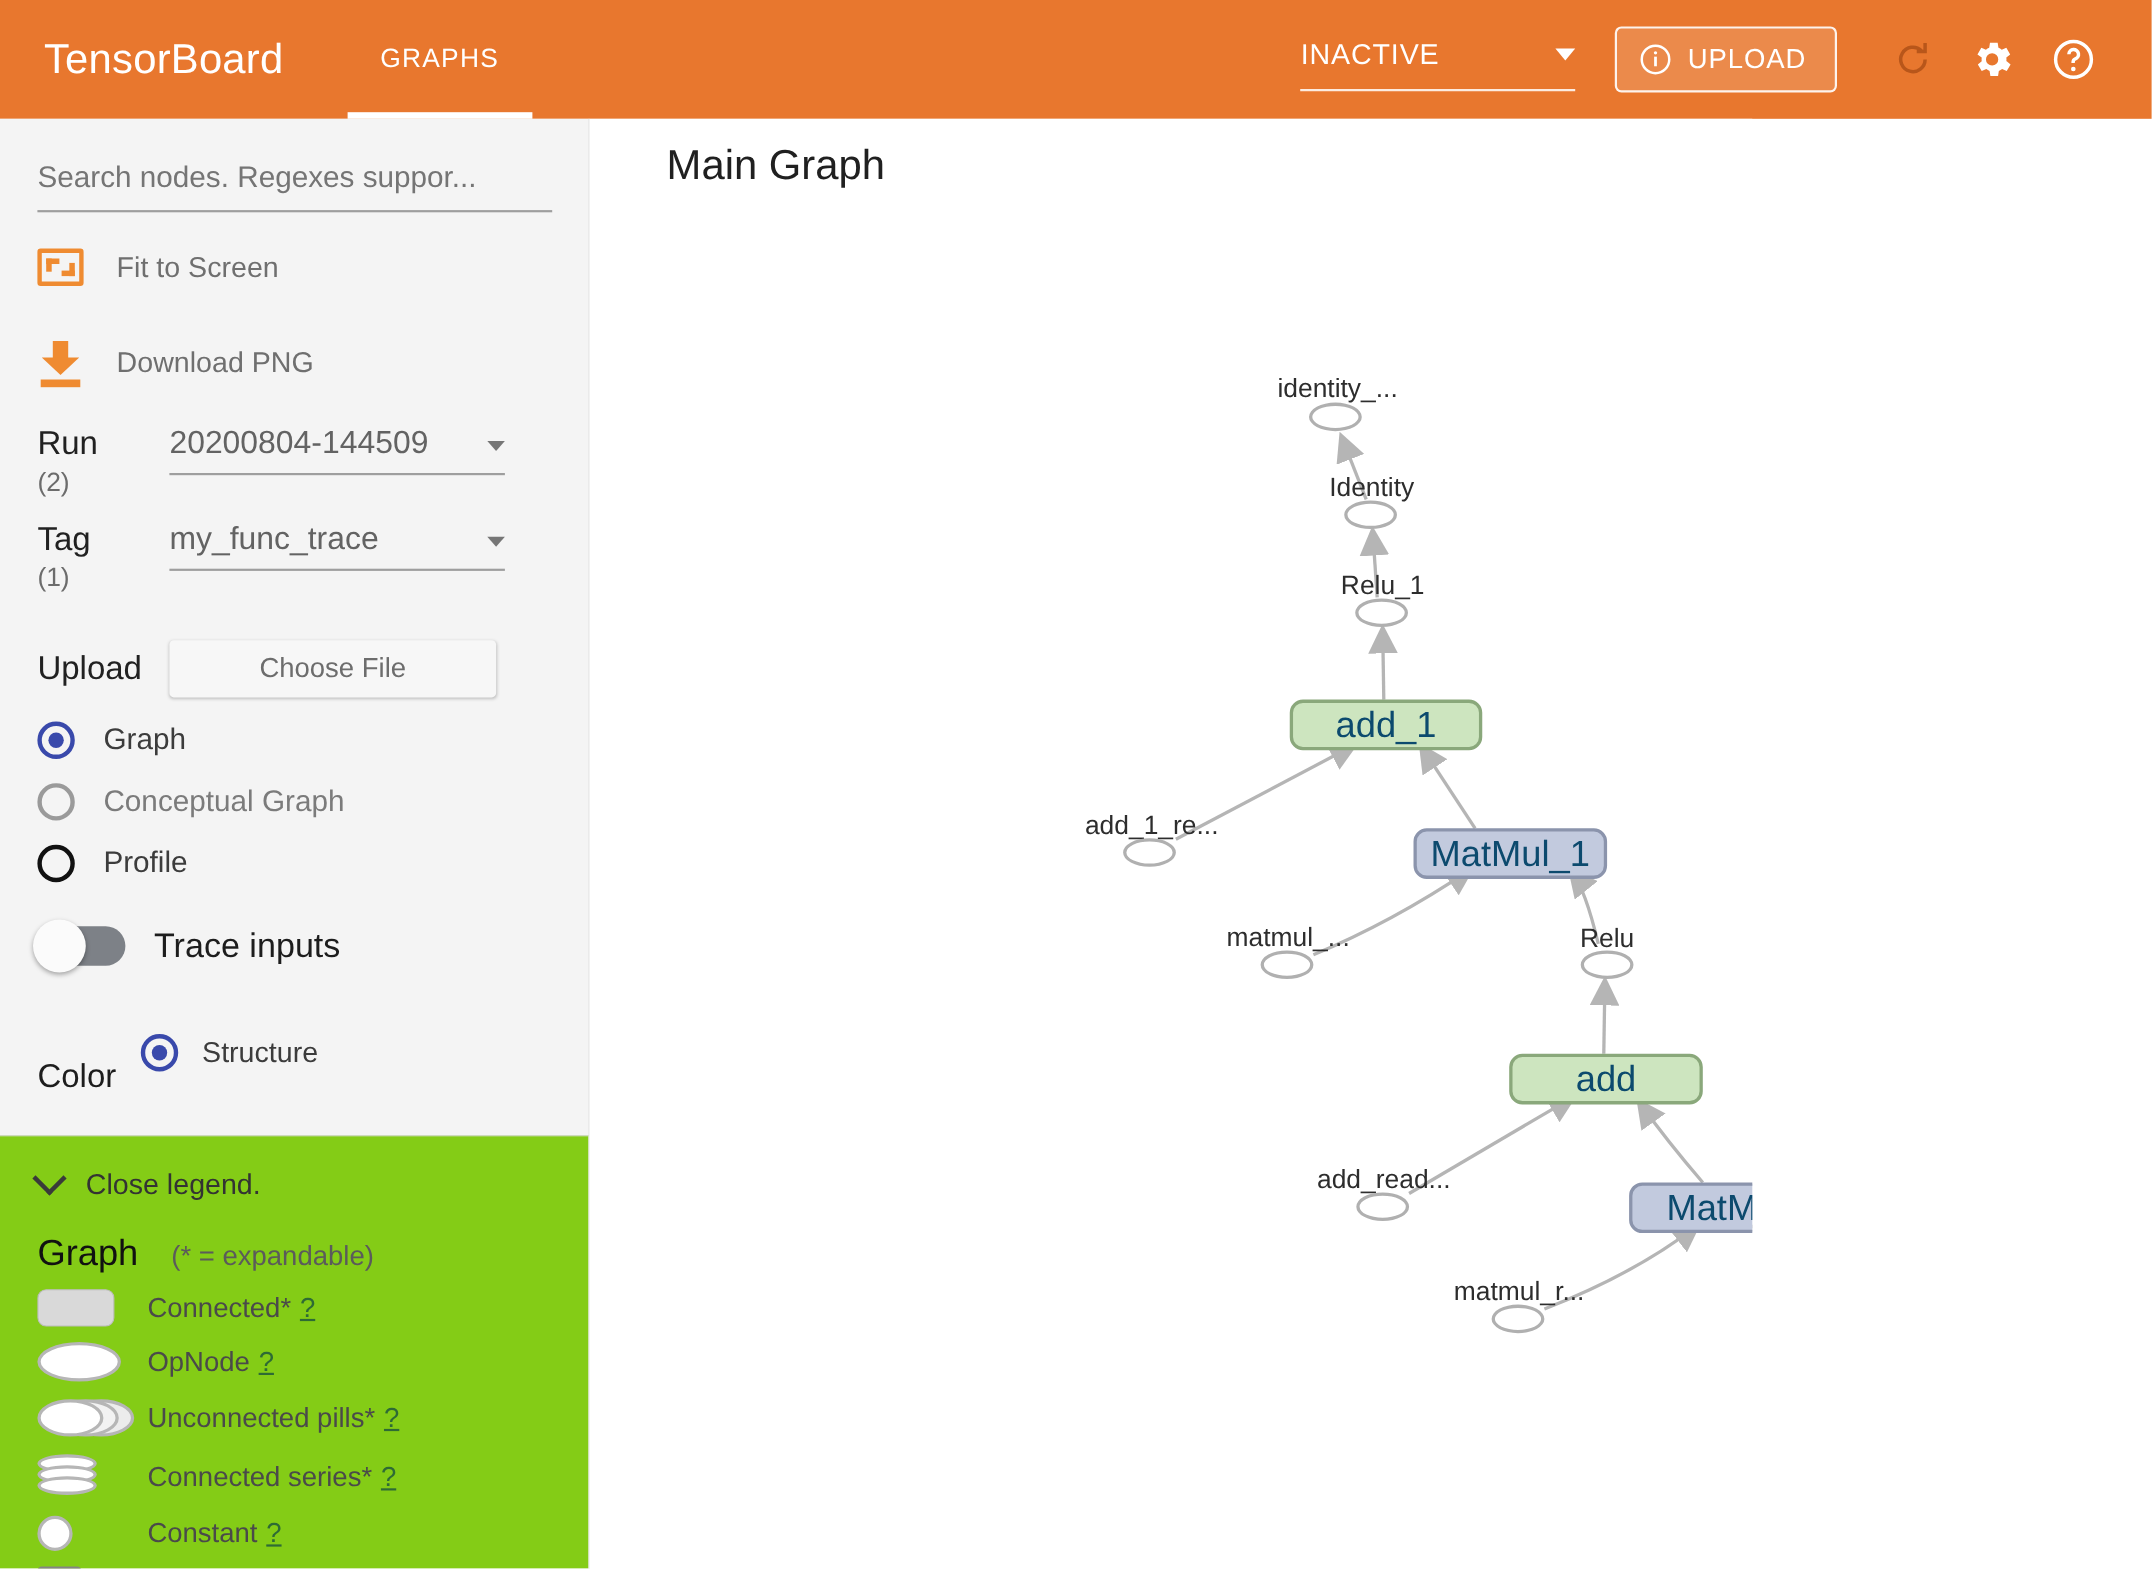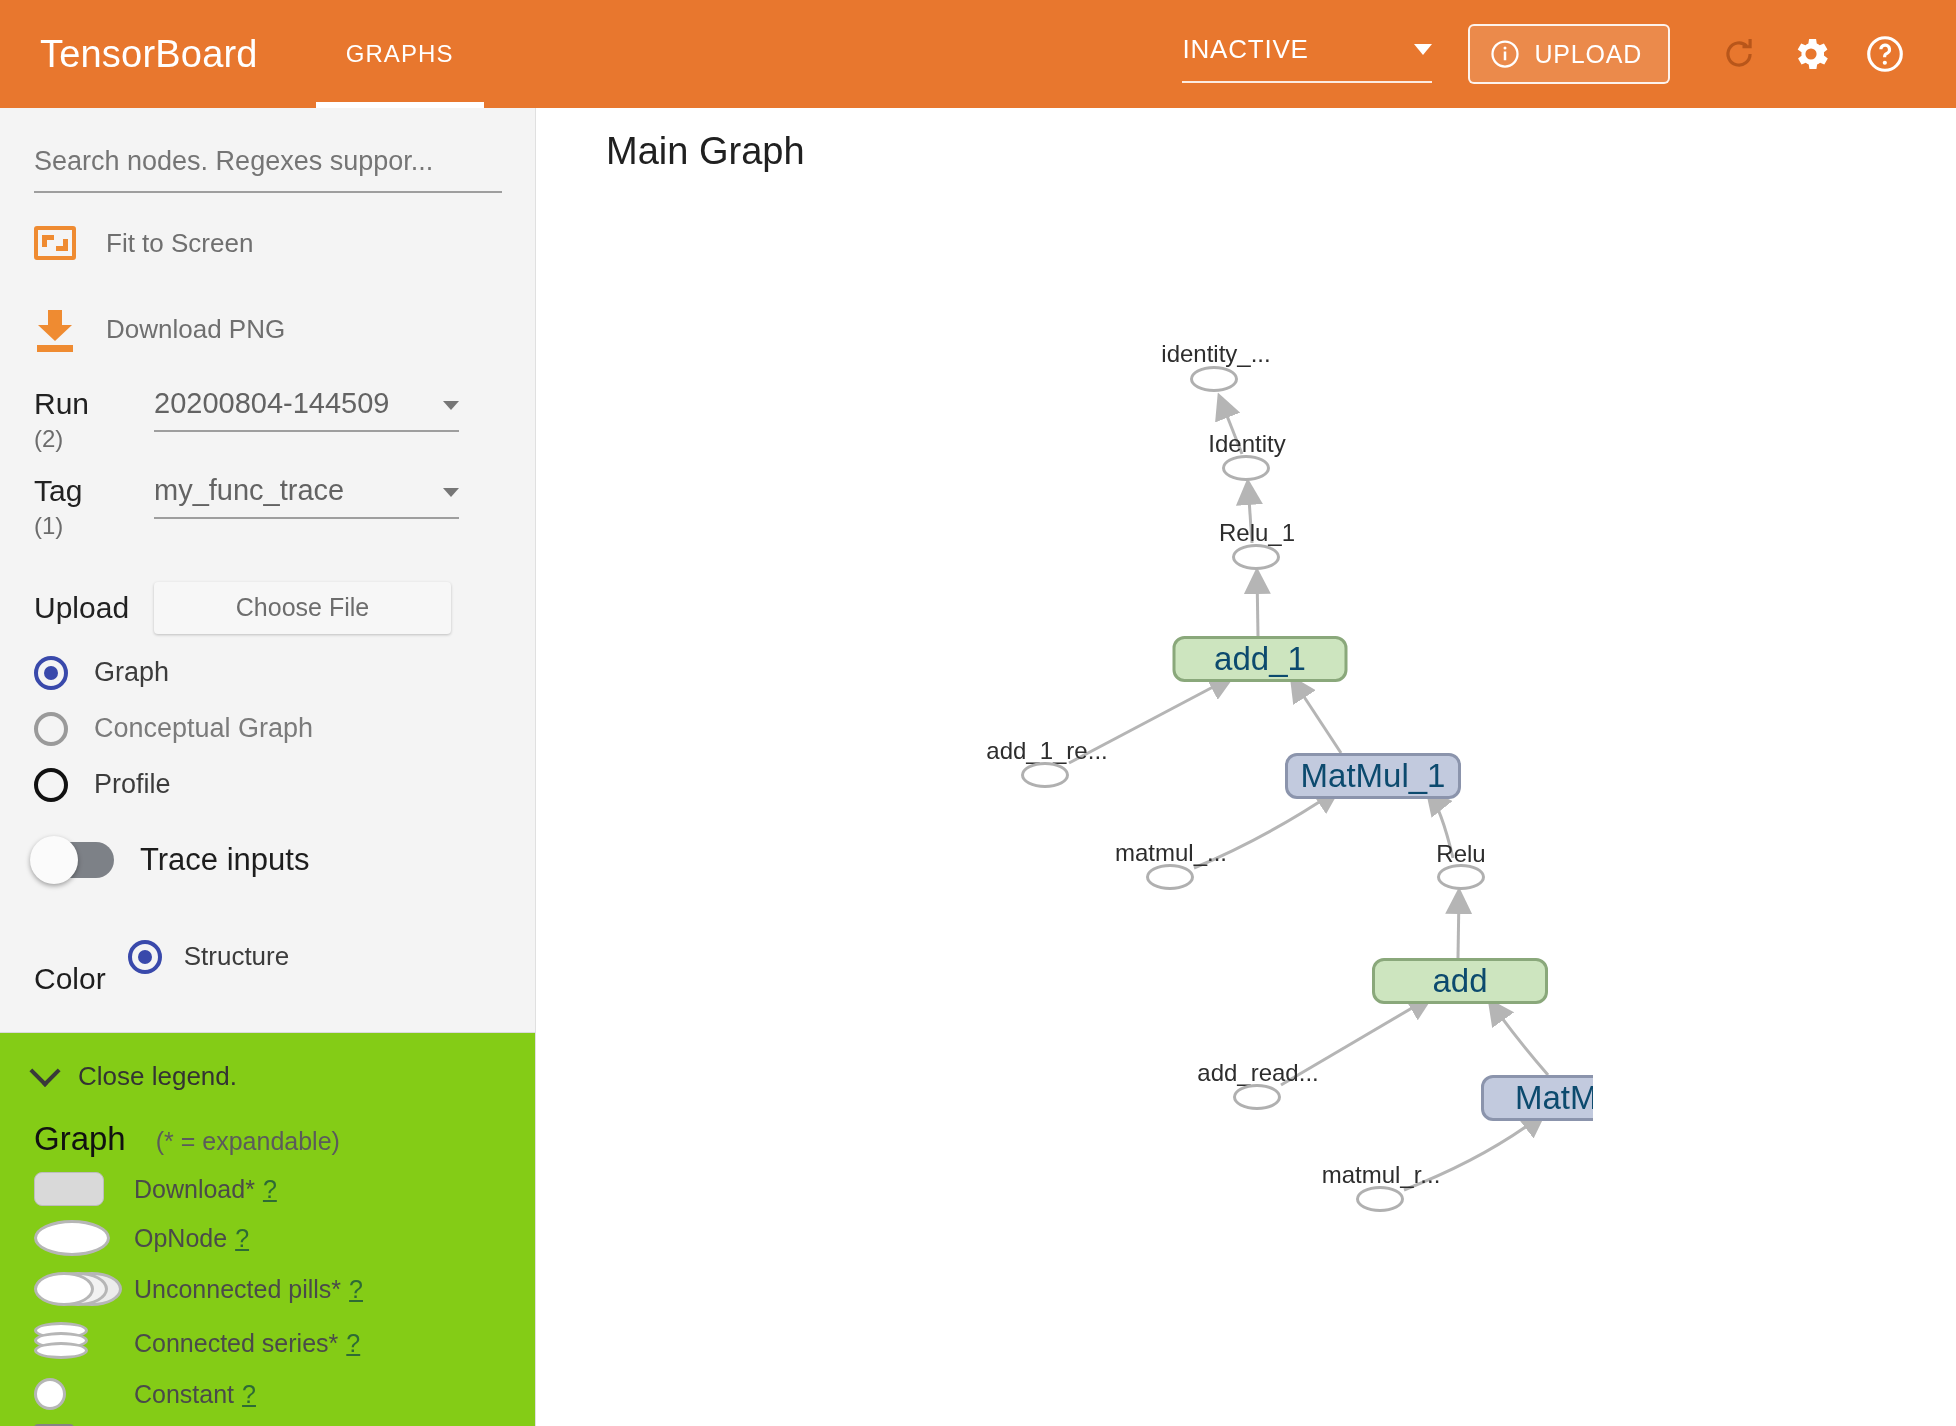--- a/index.html
+++ b/index.html
@@ -355,21 +355,21 @@
 
       <div class="legend-head">
         <span class="t">Graph</span>
         <span class="s">(* = expandable)</span>
       </div>
 
       <div class="legend-item">
         <span class="legend-swatch">
             <span class="sw-namespace"></span>
           </span>
-        <span class="legend-text">Download*</span>
+        <span class="legend-text">Connected*</span>
         <span class="legend-text q" style="margin-left:8px">?</span>
       </div>
       <div class="legend-item">
         <span class="legend-swatch">
             <span class="sw-opnode"></span>
           </span>
         <span class="legend-text">OpNode</span>
         <span class="legend-text q" style="margin-left:8px">?</span>
       </div>
       <div class="legend-item">

